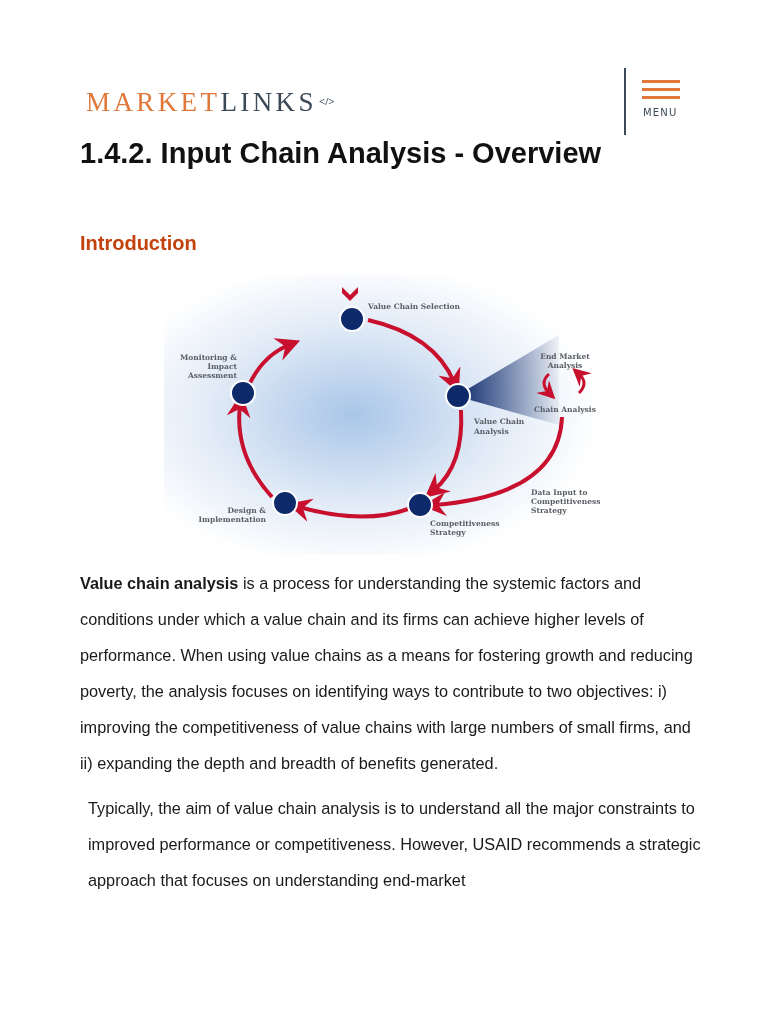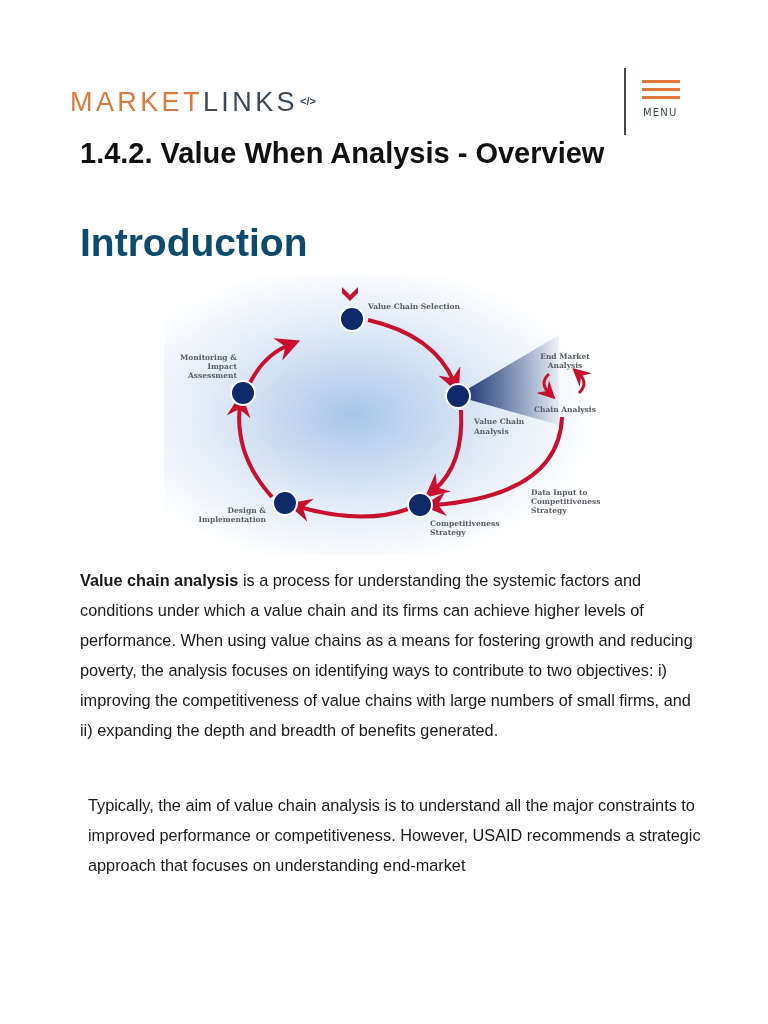--- a/index.html
+++ b/index.html
@@ -1,29 +1,29 @@
 <!DOCTYPE html>
 <html><head>
 <meta charset="utf-8">
 <style>
   html, body { margin: 0; padding: 0; background: #ffffff; }
   body { width: 768px; height: 1024px; position: relative; overflow: hidden; font-family: "Liberation Sans", sans-serif; color: #111; }
-  .logo { position: absolute; left: 70px; top: 86px; font-family: Liberation Sans, sans-serif; font-size: 27px; font-weight: 500; letter-spacing: 3.4px; line-height: 30px; white-space: nowrap; }
+  .logo { position: absolute; left: 86px; top: 86px; font-family: Liberation Serif, serif; font-size: 27px; font-weight: 500; letter-spacing: 3.4px; line-height: 30px; white-space: nowrap; }
   .logo .part1 { color: #e0783a; }
   .logo .part2 { color: #3c4a58; }
   .logo .code { color: #3c4a58; font-size: 11px; letter-spacing: 0; margin-left: 2px; vertical-align: 6px; font-weight: 700; }
   .divider { position: absolute; left: 624px; top: 68px; width: 2px; height: 67px; background: #3c4a58; }
   .menu-btn { position: absolute; left: 640px; top: 80px; width: 44px; height: 40px; cursor: pointer; }
   .menu-btn .bar { position: absolute; left: 2px; width: 38px; height: 3px; background: #e0783a; }
   .menu-btn .label { position: absolute; left: 3px; top: 27px; font-family: "DejaVu Sans", sans-serif; font-size: 10px; font-weight: 400; letter-spacing: 1.2px; color: #3c4a58; }
   h1 { position: absolute; left: 80px; top: 134px; margin: 0; font-size: 29px; font-weight: 700; line-height: 38px; color: #111; white-space: nowrap; }
-  h2 { position: absolute; left: 80px; top: 224px; margin: 0; font-size: 39px; font-weight: 700; line-height: 38px; color: #0c4a6e; }
+  h2 { position: absolute; left: 80px; top: 224px; margin: 0; font-size: 20px; font-weight: 700; line-height: 38px; color: #c2410c; }
   .figure { position: absolute; left: 164px; top: 275px; width: 450px; height: 280px; }
   .figure svg { display: block; }
-  .para { position: absolute; left: 80px; width: 620px; margin: 0; font-size: 16.3px; line-height: 30px; color: #1a1a1a; }
+  .para { position: absolute; left: 80px; width: 620px; margin: 0; font-size: 16.3px; line-height: 36px; color: #1a1a1a; }
   .p1 { top: 565px; }
   .p2 { top: 790px; margin-left: 8px; }
   .para b { font-weight: 700; }
   .lbl { font-family: "DejaVu Serif", serif; font-size: 7.5px; font-weight: 700; fill: #5a5e66; }
 </style>
 </head>
 <body>
 
 <div class="logo">
   <span class="part1">MARKET</span><span class="part2">LINKS</span><span class="code">&lt;/&gt;</span>
@@ -33,21 +33,21 @@
 
 <div class="menu-btn">
   <div>
     <div class="bar" style="top:0px"></div>
     <div class="bar" style="top:8px"></div>
     <div class="bar" style="top:16px"></div>
   </div>
   <span class="label">MENU</span>
 </div>
 
-<h1>1.4.2. Value When Analysis - Overview</h1>
+<h1>1.4.2. Input Chain Analysis - Overview</h1>
 <h2>Introduction</h2>
 
 <div class="figure">
   <svg width="450" height="280" viewBox="0 0 450 280" xmlns="http://www.w3.org/2000/svg">
     <defs>
       <radialGradient id="bg" cx="0.42" cy="0.5" r="0.55">
         <stop offset="0" stop-color="#a9c6e8"></stop>
         <stop offset="0.55" stop-color="#dfe9f6"></stop>
         <stop offset="1" stop-color="#ffffff"></stop>
       </radialGradient>

